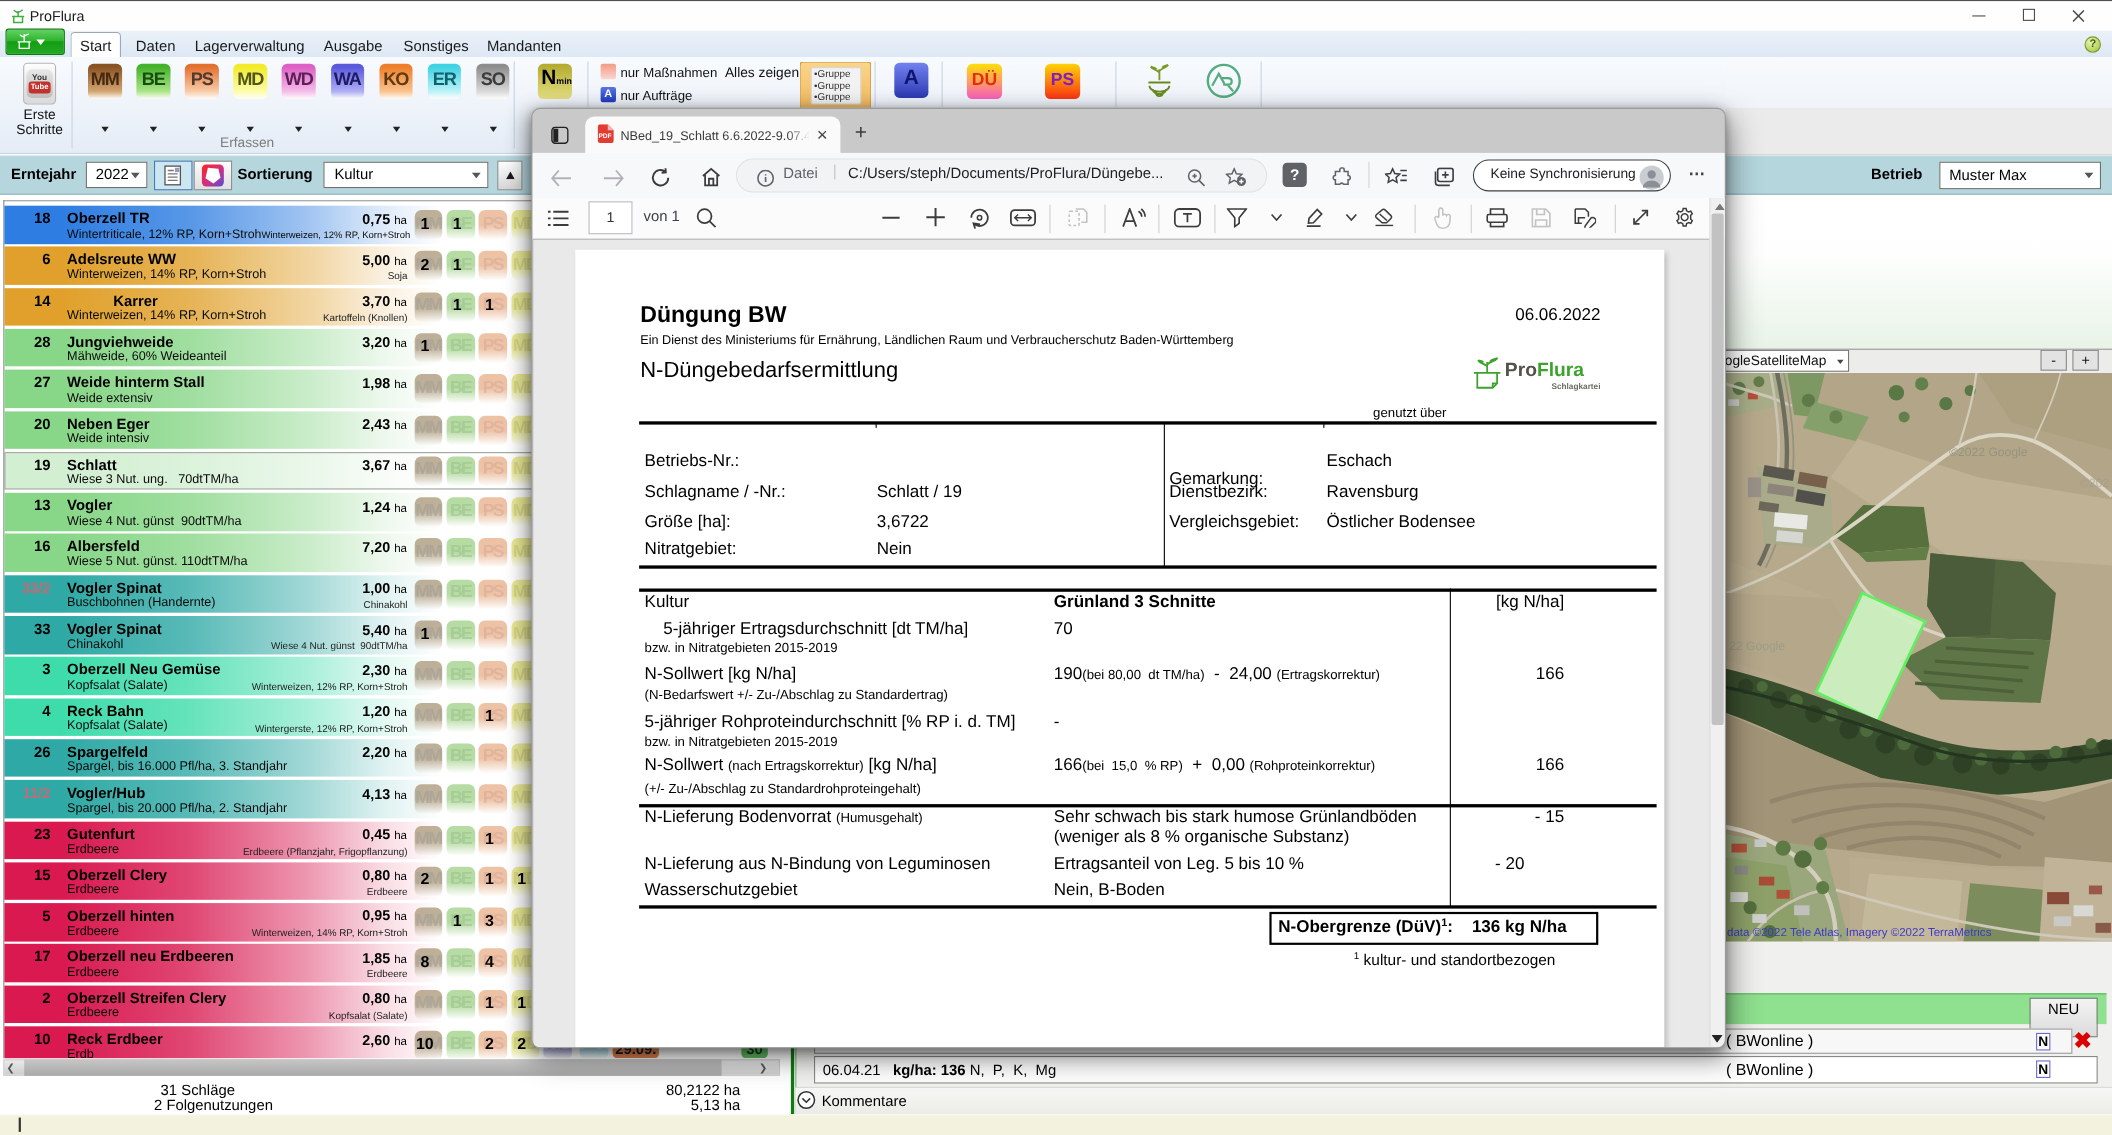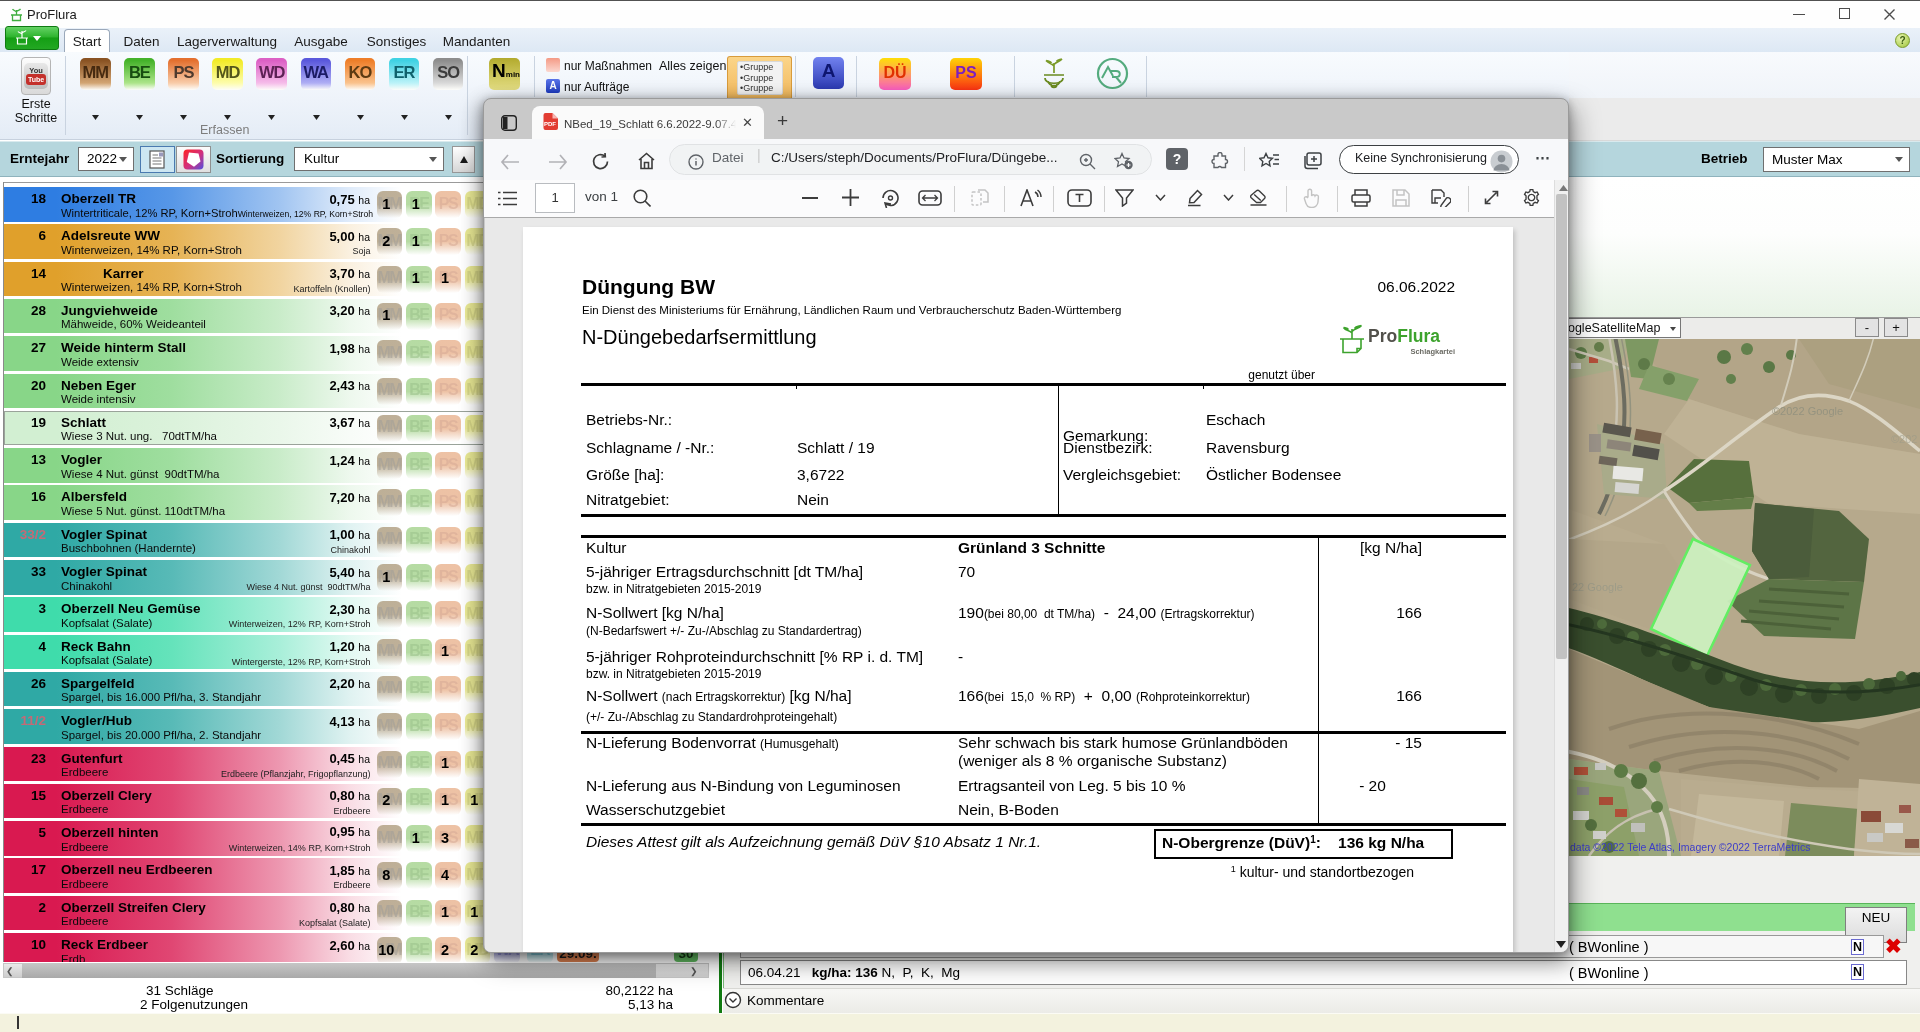--- a/index.html
+++ b/index.html
@@ -839,21 +839,21 @@
 <div class="st" style="left:540px;top:239px;font-size:15.5px;color:#000;white-space:nowrap;">Vergleichsgebiet:</div>
 <div class="st" style="left:683px;top:184px;font-size:15.5px;color:#000;white-space:nowrap;">Eschach</div>
 <div class="st" style="left:683px;top:212px;font-size:15.5px;color:#000;white-space:nowrap;">Ravensburg</div>
 <div class="st" style="left:683px;top:239px;font-size:15.5px;color:#000;white-space:nowrap;">Östlicher Bodensee</div>
 <div class="st" style="left:58px;top:287px;width:925px;height:2.5px;background:#000;"></div>
 <div class="st" style="left:58px;top:308px;width:925px;height:2.5px;background:#000;"></div>
 <div class="st" style="left:794.5px;top:308px;width:1.2px;height:289px;background:#000;"></div>
 <div class="st" style="left:63px;top:312px;font-size:15.5px;color:#000;white-space:nowrap;">Kultur</div>
 <div class="st" style="left:435px;top:312px;font-size:15.5px;font-weight:bold;color:#000;">Grünland 3 Schnitte</div>
 <div class="st" style="left:800px;top:312px;width:99px;text-align:right;font-size:15.5px;color:#000;white-space:nowrap;">[kg N/ha]</div>
-<div class="st" style="left:63px;top:336px;font-size:15.5px;color:#000;white-space:nowrap;">5-jähriger Ertragsdurchschnitt [dt TM/ha]</div>
+<div class="st" style="left:80px;top:336px;font-size:15.5px;color:#000;white-space:nowrap;">5-jähriger Ertragsdurchschnitt [dt TM/ha]</div>
 <div class="st" style="left:435px;top:336px;font-size:15.5px;color:#000;white-space:nowrap;">70</div>
 <div class="st" style="left:63px;top:355px;font-size:12px;color:#000;white-space:nowrap;">bzw. in Nitratgebieten 2015-2019</div>
 <div class="st" style="left:63px;top:377px;font-size:15.5px;color:#000;white-space:nowrap;">N-Sollwert [kg N/ha]</div>
 <div class="st" style="left:435px;top:377px;font-size:15.5px;color:#000;white-space:nowrap;">190<span style="font-size:12px">(bei 80,00&nbsp; dt TM/ha)</span> &nbsp;-&nbsp; <span>24,00</span> <span style="font-size:12px">(Ertragskorrektur)</span></div>
 <div class="st" style="left:800px;top:377px;width:99px;text-align:right;font-size:15.5px;color:#000;white-space:nowrap;">166</div>
 <div class="st" style="left:63px;top:397px;font-size:12px;color:#000;white-space:nowrap;">(N-Bedarfswert +/- Zu-/Abschlag zu Standardertrag)</div>
 <div class="st" style="left:63px;top:421px;font-size:15.5px;color:#000;white-space:nowrap;">5-jähriger Rohproteindurchschnitt [% RP i. d. TM]</div>
 <div class="st" style="left:435px;top:421px;font-size:15.5px;color:#000;white-space:nowrap;">-</div>
 <div class="st" style="left:63px;top:440px;font-size:12px;color:#000;white-space:nowrap;">bzw. in Nitratgebieten 2015-2019</div>
 <div class="st" style="left:63px;top:460px;font-size:15.5px;color:#000;white-space:nowrap;">N-Sollwert <span style="font-size:12px">(nach Ertragskorrektur)</span> [kg N/ha]</div>
@@ -864,21 +864,20 @@
 <div class="st" style="left:63px;top:507px;font-size:15.5px;color:#000;white-space:nowrap;">N-Lieferung Bodenvorrat <span style="font-size:12px">(Humusgehalt)</span></div>
 <div class="st" style="left:435px;top:507px;font-size:15.5px;color:#000;white-space:nowrap;">Sehr schwach bis stark humose Grünlandböden</div>
 <div class="st" style="left:435px;top:525px;font-size:15.5px;color:#000;white-space:nowrap;">(weniger als 8 % organische Substanz)</div>
 <div class="st" style="left:800px;top:507px;width:99px;text-align:right;font-size:15.5px;color:#000;white-space:nowrap;">- 15</div>
 <div class="st" style="left:63px;top:550px;font-size:15.5px;color:#000;white-space:nowrap;">N-Lieferung aus N-Bindung von Leguminosen</div>
 <div class="st" style="left:435px;top:550px;font-size:15.5px;color:#000;white-space:nowrap;">Ertragsanteil von Leg. 5 bis 10 %</div>
 <div class="st" style="left:800px;top:550px;width:99px;text-align:center;font-size:15.5px;color:#000;white-space:nowrap;">- 20</div>
 <div class="st" style="left:63px;top:574px;font-size:15.5px;color:#000;white-space:nowrap;">Wasserschutzgebiet</div>
 <div class="st" style="left:435px;top:574px;font-size:15.5px;color:#000;white-space:nowrap;">Nein, B-Boden</div>
 <div class="st" style="left:58px;top:596px;width:925px;height:2.5px;background:#000;"></div>
-<div class="st" style="left:63px;top:606px;font-size:15.5px;font-style:italic;color:#000;white-space:nowrap;">Dieses Attest gilt als Aufzeichnung gemäß DüV §10 Absatz 1 Nr.1.</div>
 <div class="st" style="left:631px;top:602px;width:299px;height:30px;border:2px solid #000;"></div>
 <div class="st" style="left:639px;top:607px;font-size:15.5px;font-weight:bold;color:#000;white-space:nowrap;">N-Obergrenze (DüV)<span style="font-size:10px;vertical-align:top">1</span>:&nbsp;&nbsp;&nbsp;&nbsp;136 kg N/ha</div>
 <div class="st" style="left:560px;top:637px;width:331px;text-align:right;font-size:14px;color:#000;white-space:nowrap;"><span style="font-size:9px;vertical-align:top">1</span> kultur- und standortbezogen</div>
       </div>
 </div>
 <svg class="st" style="left:1556px;top:941px" width="10" height="7" viewBox="0 0 10 7">
       <path d="M0 0 L10 0 L5 7 Z" fill="#222"></path>
     </svg>
 </div>
 </body></html>

